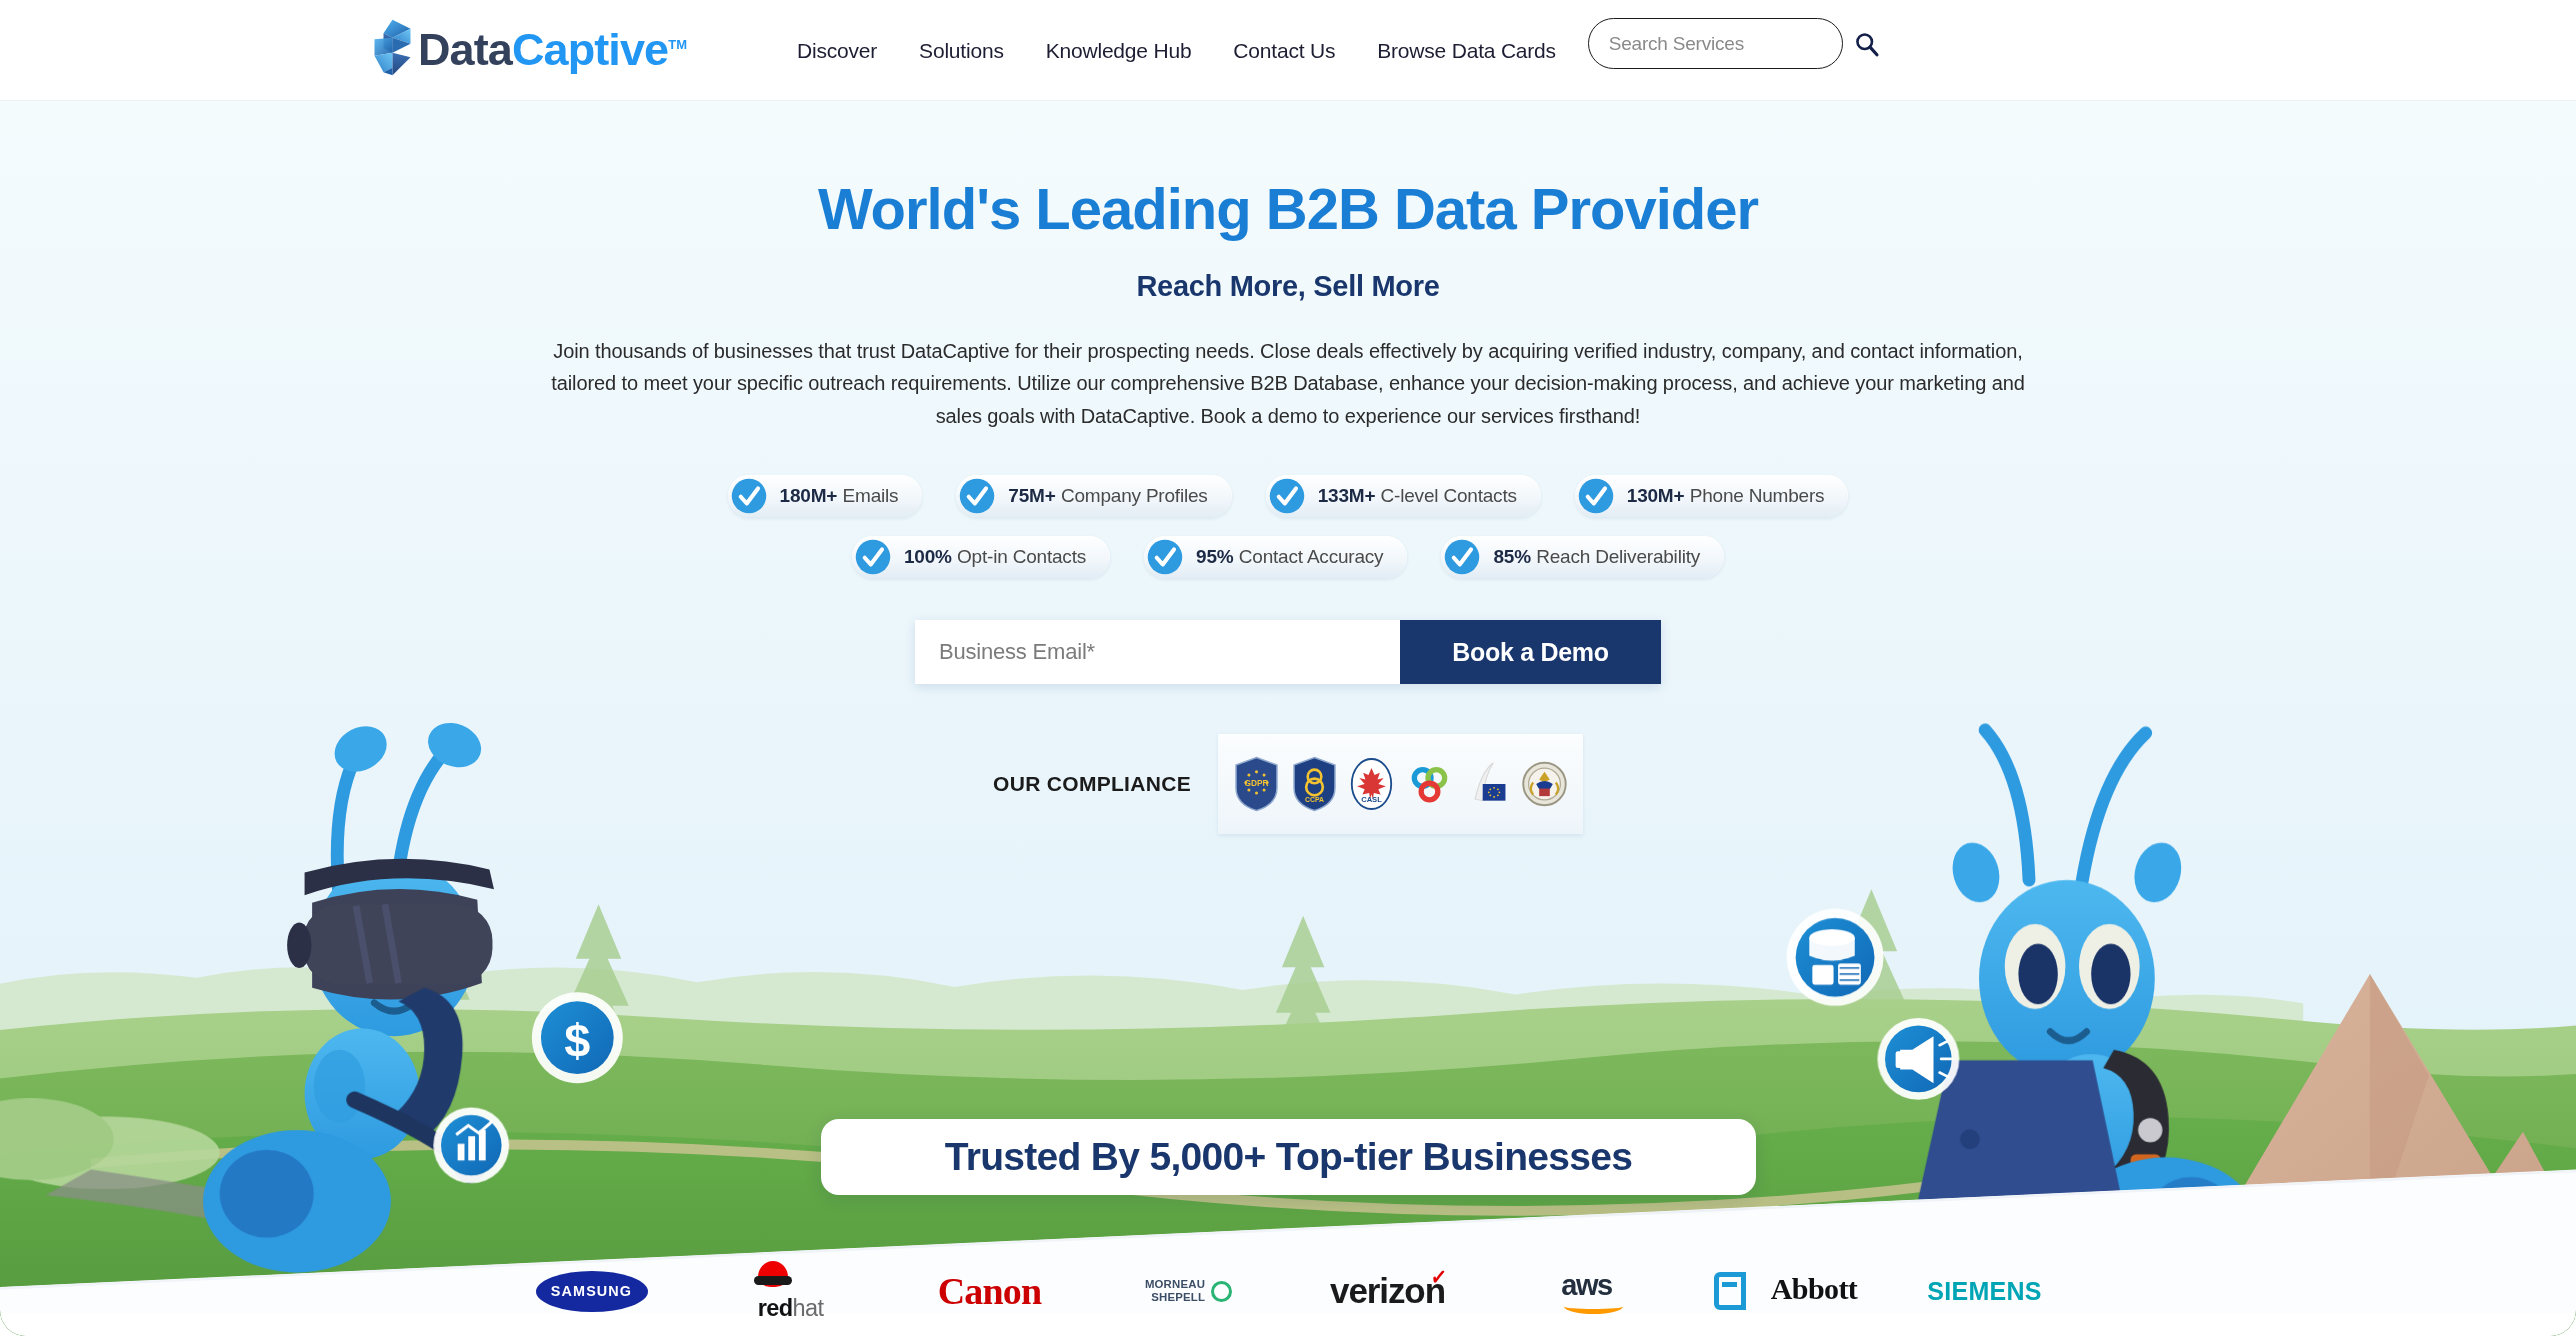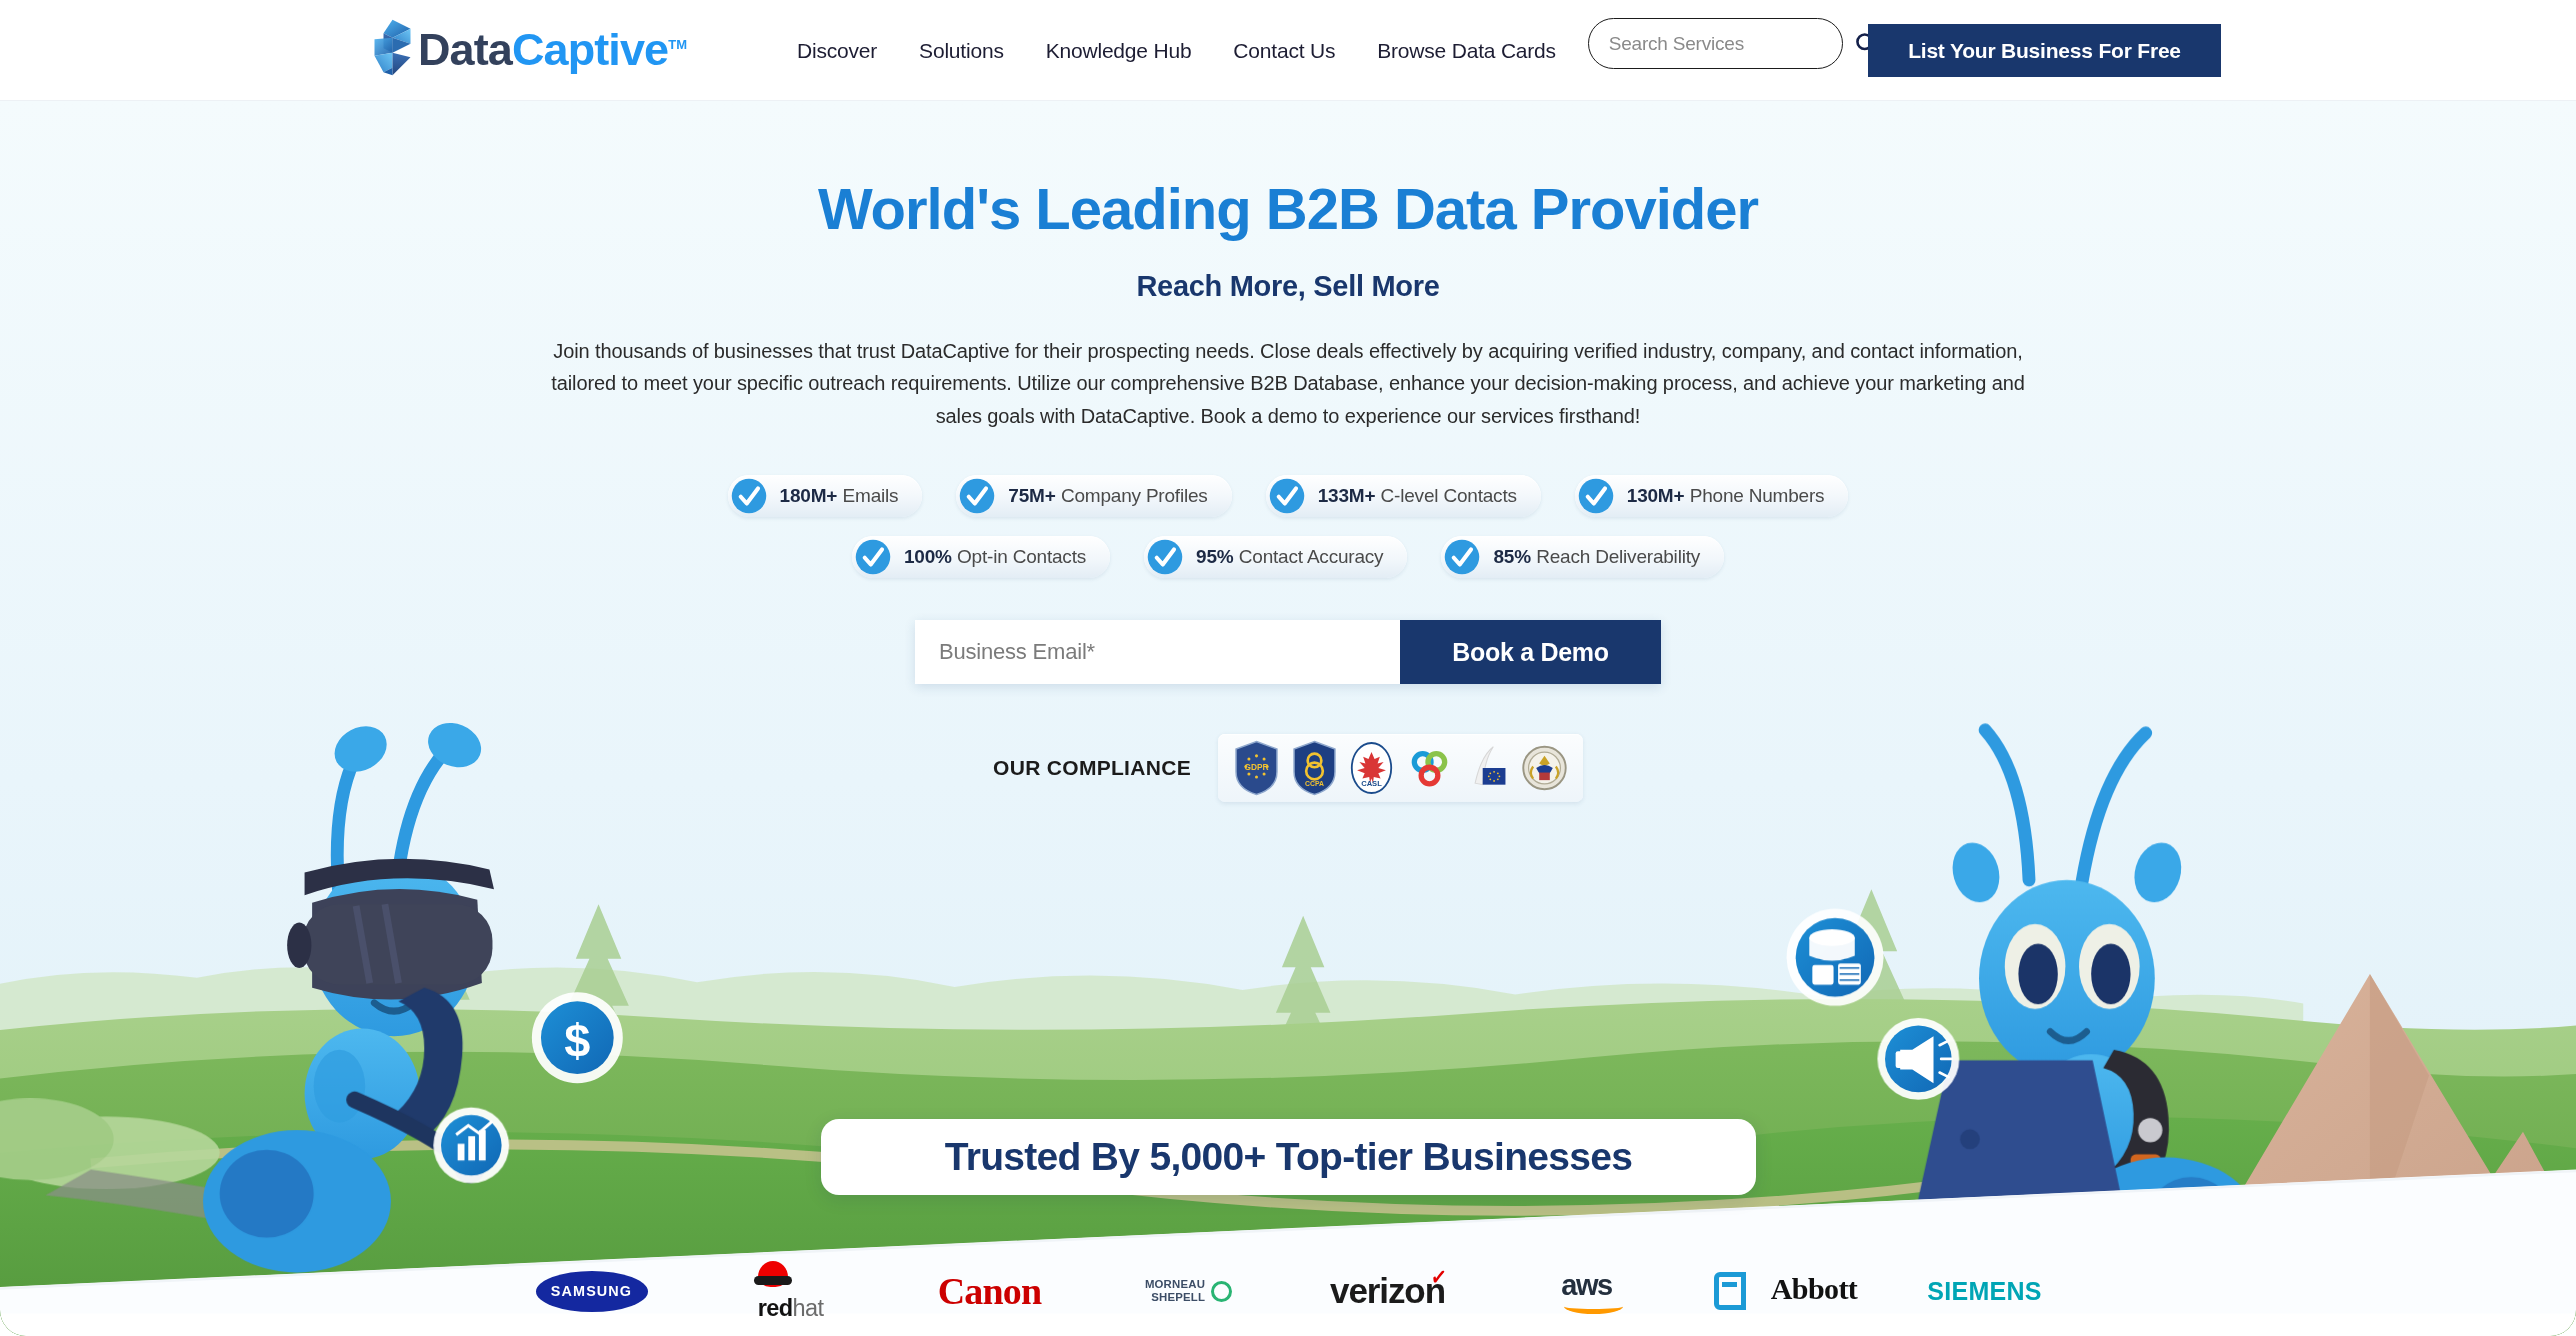--- a/index.html
+++ b/index.html
@@ -247,22 +247,22 @@
     font-size: 21px;
     font-weight: 700;
     color: #1b1b1b;
     letter-spacing: 0.3px;
     white-space: nowrap;
   }
   .badge-strip {
     display: flex;
     align-items: center;
     gap: 10.6px;
-    padding: 5px 15px;
-    border-radius: 7px;
+    padding: 21px 15px;
+    border-radius: 2px;
     background: linear-gradient(180deg, #fbfdfe 0%, #eef5fa 100%);
     box-shadow: 0 1.5px 4.5px rgba(40,80,120,0.10), inset 0 0.8px 0 #fff;
   }
   .badge { width: 47px; height: 58px; display: block; }
 
   
   .trusted {
     position: absolute;
     left: 821px;
     top: 1119px;
@@ -426,21 +426,20 @@
     </nav>
 
     <div class="search-box">
       <input class="search-input" placeholder="Search Services" style="">
       <svg class="search-icon" viewBox="0 0 34 34">
         <circle cx="14" cy="14" r="9.5" fill="none" stroke="#14204a" stroke-width="3.4"></circle>
         <line x1="21" y1="21" x2="30" y2="31" stroke="#14204a" stroke-width="4.2" stroke-linecap="round"></line>
       </svg>
     </div>
 
-    <button class="cta-header">List Your Business For Free</button>
   </div>
 
   <div class="hero">
 
     <svg class="scene-svg" viewBox="0 0 3400 1631" preserveAspectRatio="none">
       <defs>
         <linearGradient id="skyG" x1="0" y1="0" x2="0" y2="1">
           <stop offset="0" stop-color="#f4fbfd"></stop>
           <stop offset="0.55" stop-color="#e9f5fb"></stop>
           <stop offset="1" stop-color="#dff0f8"></stop>

